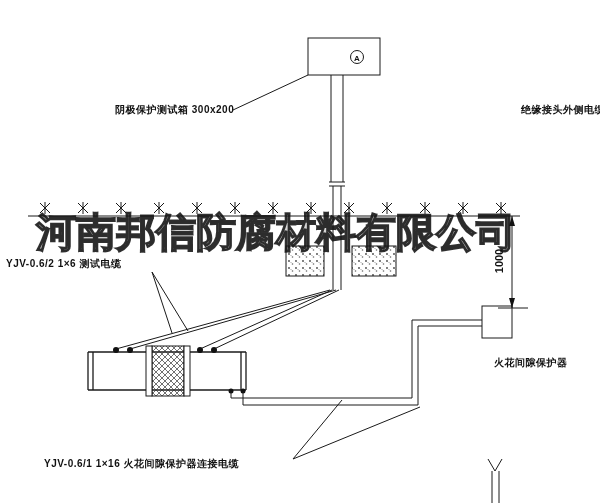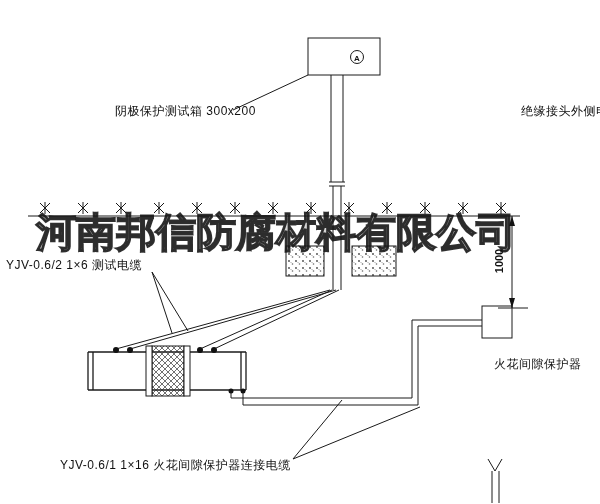--- a/index.html
+++ b/index.html
@@ -3,21 +3,21 @@
 <meta charset="utf-8">
 <style>
   html,body{margin:0;padding:0;}
   body{
     width:600px;height:504px;position:relative;overflow:hidden;
     background:#ffffff;
     font-family:"Liberation Sans","DejaVu Sans",sans-serif;
   }
   svg.diagram{position:absolute;left:0;top:0;z-index:1;}
   .lbl{
-    position:absolute;font-size:12px;font-weight:normal;color:#111;
+    position:absolute;font-size:10px;font-weight:bold;color:#111;
     white-space:nowrap;z-index:3;letter-spacing:0.5px;
   }
   .dim-lbl{
     position:absolute;font-size:11px;font-weight:bold;color:#111;
     white-space:nowrap;z-index:3;transform:rotate(-90deg);
   }
   .watermark{
     position:absolute;left:36px;top:205px;z-index:5;
     font-family:"Liberation Serif","DejaVu Serif",serif;
     font-size:40px;font-weight:bold;white-space:nowrap;letter-spacing:0;
@@ -159,15 +159,15 @@
 <div class="lbl" style="left:115px;top:103px">阴极保护测试箱 300x200</div>
 
 <div class="lbl" style="left:521px;top:103px">绝缘接头外侧电缆</div>
 
 <div class="lbl" style="left:6px;top:257px">YJV-0.6/2 1×6  测试电缆</div>
 
 <div class="dim-lbl" style="left:487px;top:255px">1000</div>
 
 <div class="lbl" style="left:494px;top:356px">火花间隙保护器</div>
 
-<div class="lbl" style="left:60px;top:457px">YJV-0.6/1 1×16  火花间隙保护器连接电缆</div>
+<div class="lbl" style="left:44px;top:457px">YJV-0.6/1 1×16  火花间隙保护器连接电缆</div>
 
 <div class="watermark">河南邦信防腐材料有限公司</div>
 
 </body></html>

